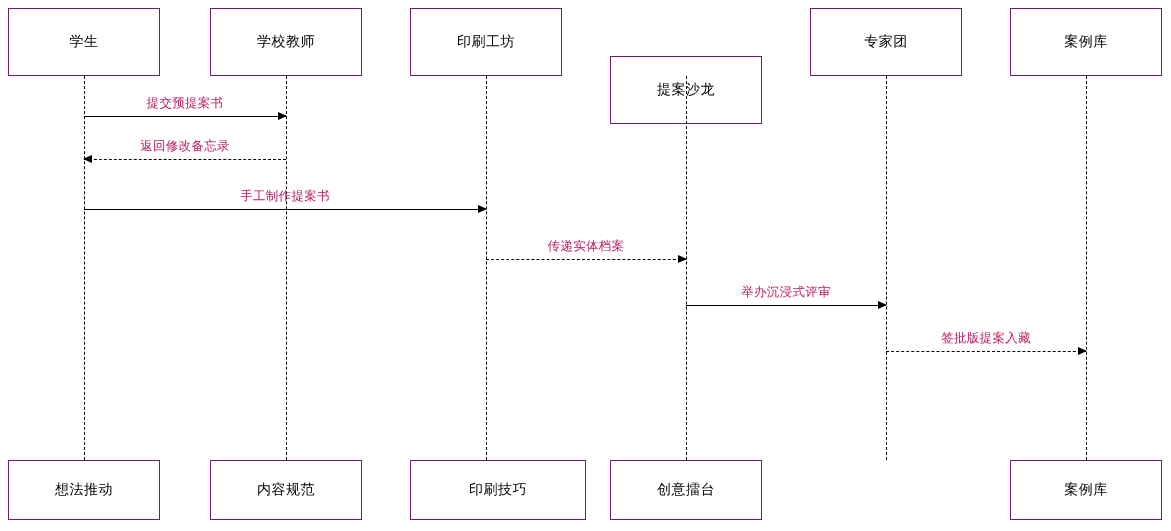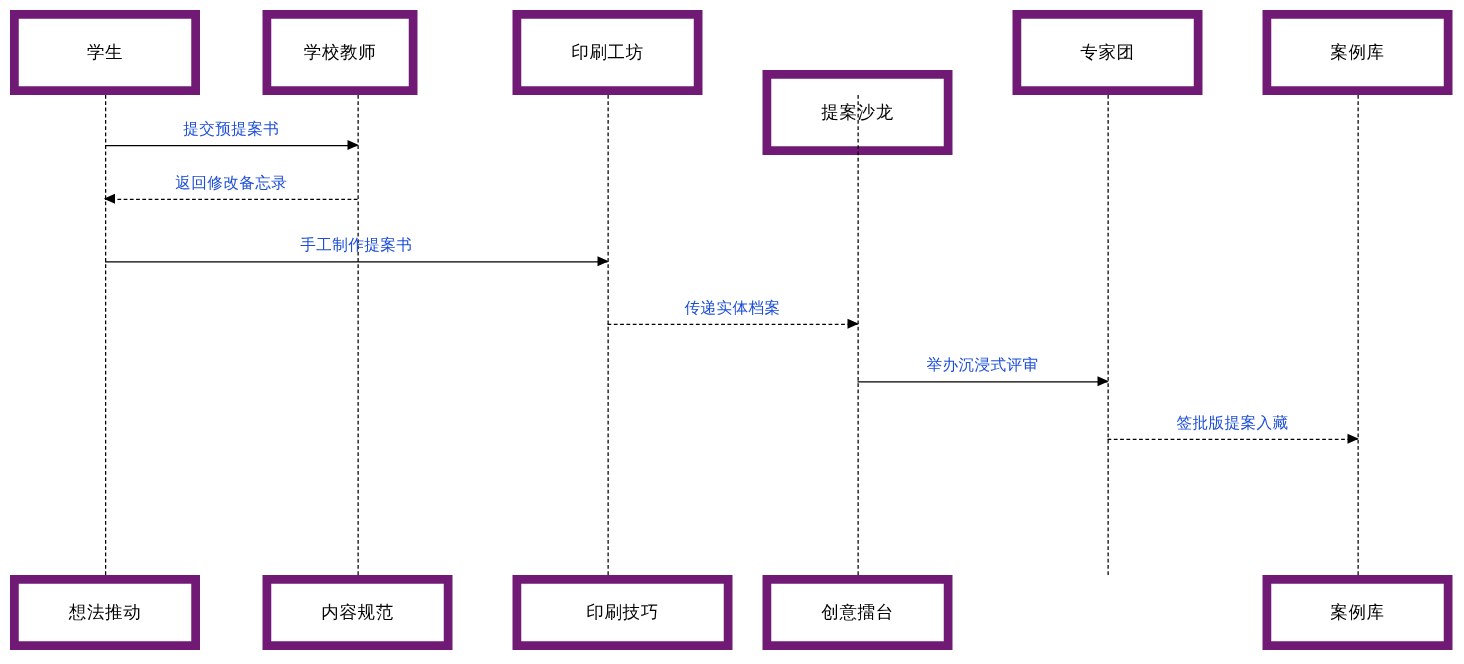--- a/index.html
+++ b/index.html
@@ -13,21 +13,21 @@
   #canvas {
     position: relative;
     width: 1171px;
     height: 531px;
     background: #ffffff;
     overflow: hidden;
   }
   .lane-box {
     position: absolute;
     box-sizing: border-box;
-    border: 7px solid #701a75;
+    border: 1px solid #701a75;
     background: #ffffff;
     display: flex;
     align-items: center;
     justify-content: center;
     font-size: 14px;
     color: #000000;
     letter-spacing: 0.5px;
   }
   .lifeline {
     position: absolute;
@@ -67,33 +67,33 @@
     left: -1px;
     border-right: 9px solid #000000;
   }
   .msg .label {
     position: absolute;
     left: 0;
     width: 100%;
     bottom: 4px;
     text-align: center;
     font-size: 12.5px;
-    color: #1d4ed8;
+    color: #be185d;
     white-space: nowrap;
     letter-spacing: 0.3px;
   }
 </style>
 </head>
 <body>
 
 <div id="canvas">
     <div class="lane-box" style="left: 8px; top: 8px; width: 152px; height: 68px;">
       <span>学生</span>
     </div>
-    <div class="lane-box" style="left: 210px; top: 8px; width: 124px; height: 68px; justify-content: center;">
+    <div class="lane-box" style="left: 210px; top: 8px; width: 152px; height: 68px; justify-content: center;">
       <span>学校教师</span>
     </div>
     <div class="lane-box" style="left: 410px; top: 8px; width: 152px; height: 68px;">
       <span>印刷工坊</span>
     </div>
     <div class="lane-box" style="left: 610px; top: 8px; width: 152px; height: 68px; margin-top: 48px;">
       <span>提案沙龙</span>
     </div>
     <div class="lane-box" style="left: 810px; top: 8px; width: 152px; height: 68px;">
       <span>专家团</span>

